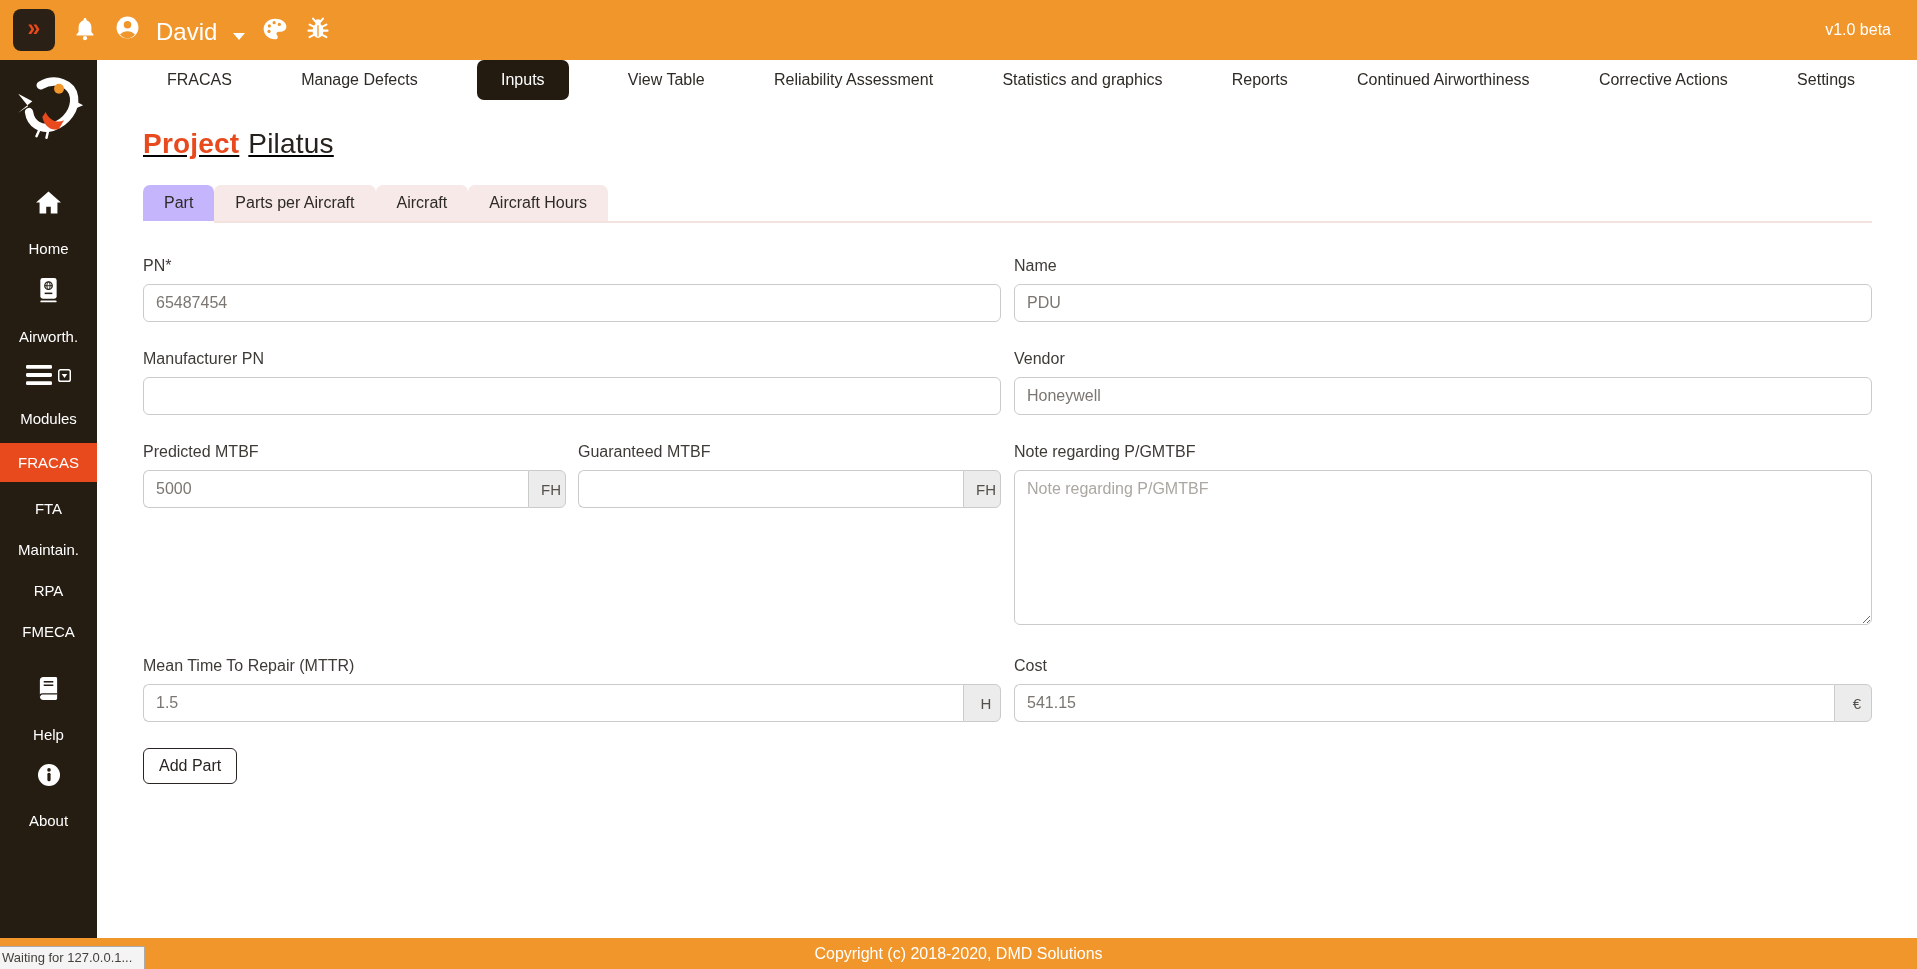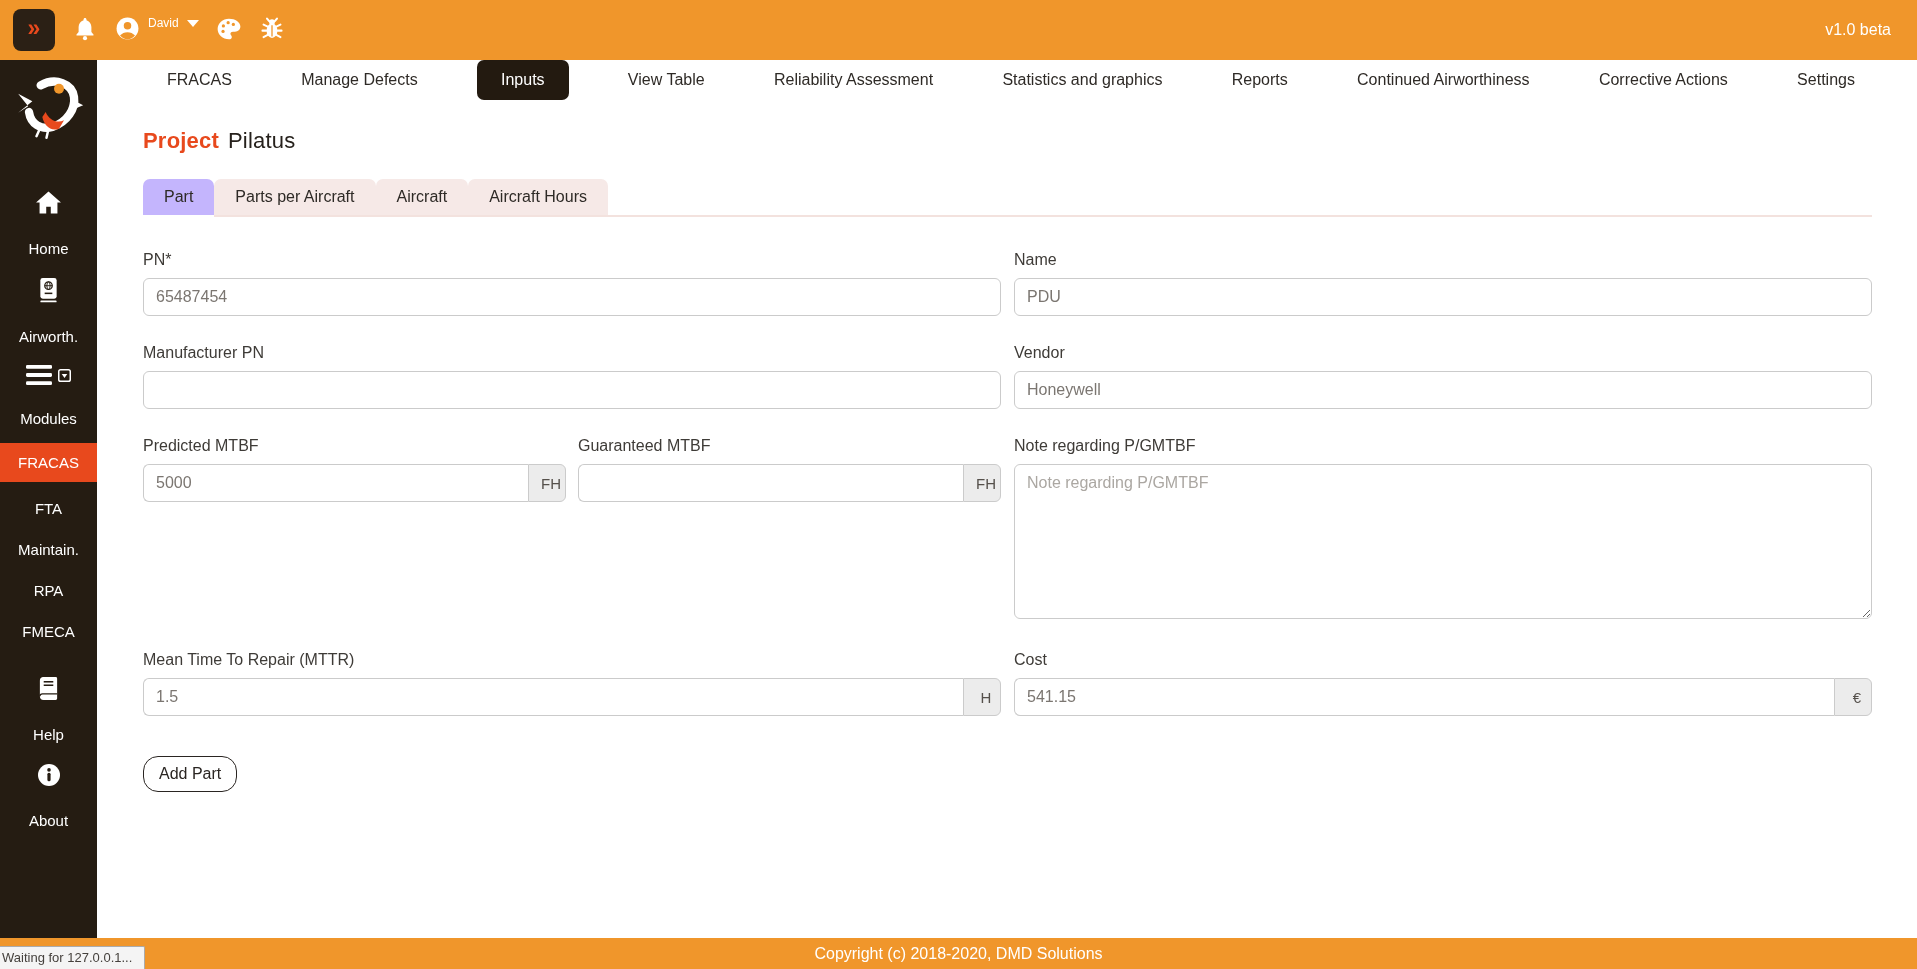--- a/index.html
+++ b/index.html
@@ -15,21 +15,21 @@
     background:#F0962B; display:flex; align-items:center;
     padding:0 26px 0 13px; gap:17px; z-index:3;
   }
   .collapse-btn {
     width:42px; height:42px; background:#2B2015; border:none; border-radius:8px;
     color:#E8491D; font-size:23px; font-weight:bold; line-height:1;
     display:flex; align-items:center; justify-content:center; cursor:pointer;
     font-family:inherit; padding-bottom:4px;
   }
   .icon-btn { background:none; border:none; padding:0; display:flex; align-items:center; cursor:pointer; }
-  .user-widget { display:flex; align-items:flex-start; gap:8px; color:#fff; font-size:12px; cursor:pointer; }
+  .user-widget { display:flex; align-items:flex-end; gap:16px; color:#fff; font-size:24px; cursor:pointer; }
   .topbar .spacer { flex:1; }
   .version { color:#fff; font-size:16px; }
 
   
   .sidebar {
     position:absolute; top:60px; left:0; width:97px; bottom:31px;
     background:#251C12; display:flex; flex-direction:column; align-items:center;
     color:#fff; z-index:2;
   }
   .logo { margin:14px 0 36px 0; }
@@ -48,21 +48,21 @@
     height:44px; display:flex; align-items:flex-start; justify-content:space-between;
     padding:0 52px 0 60px;
   }
   .nav-item {
     font-size:16px; color:#2E2A26; font-weight:500; cursor:pointer;
     padding:11px 10px; white-space:nowrap;
   }
   .nav-item.active { background:#231A10; color:#fff; border-radius:7px; padding:11px 24px; }
 
   .content { padding:24px 45px 0 46px; }
-  .page-title { font-size:22px; letter-spacing:.2px; }
+  .page-title { font-size:28px; letter-spacing:.2px;text-decoration:underline; }
   .page-title .accent { color:#E8491D; font-weight:800; }
   .page-title .name { color:#26211C; font-weight:500; margin-left:9px; }
 
   .tabs { margin-top:25px; border-bottom:2px solid #F3E2DE; display:flex; }
   .tab {
     padding:9px 21px; font-size:16px; color:#2E2A26; background:#F6E9E7;
     border-radius:7px 7px 0 0; cursor:pointer; margin-bottom:-2px;
     border-bottom:2px solid #F3E2DE;
   }
   .tab.active { background:#c4b5fd; border-bottom:2px solid #fff; }
@@ -86,22 +86,22 @@
     display:flex; align-items:center; justify-content:center; font-size:15px;padding-left:8px;
   }
   .half-row { display:flex; gap:12px; }
   .half { flex:1; min-width:0; }
   .tarea {
     width:100%; height:155px; border:1px solid #CBCBCB; border-radius:6px;
     padding:9px 12px; font-size:16px; font-family:inherit; color:#7B7671;
     resize:both; outline:none;
   }
   .add-btn {
-    margin-top:40px; padding:8px 15px; background:#fff; border:1.5px solid #2A2522;
-    border-radius:15px; font-size:16px; color:#2A2522; font-family:inherit; cursor:pointer;
+    margin-top:26px; padding:8px 15px; background:#fff; border:1.5px solid #2A2522;
+    border-radius:6px; font-size:16px; color:#2A2522; font-family:inherit; cursor:pointer;
   }
 
   
   .footer {
     position:absolute; bottom:0; left:0; right:0; height:31px; background:#F0962B;
     color:#fff; display:flex; align-items:center; justify-content:center;
     font-size:16px; z-index:2;
   }
   .status-tooltip {
     position:absolute; bottom:0; left:0; z-index:6; background:#F4F4F4;

